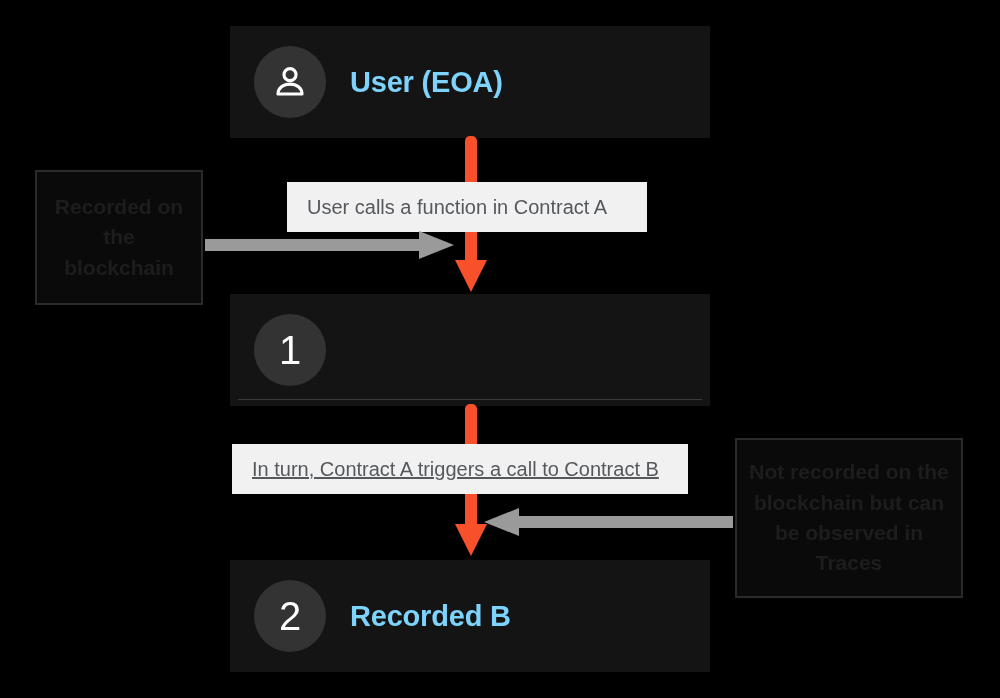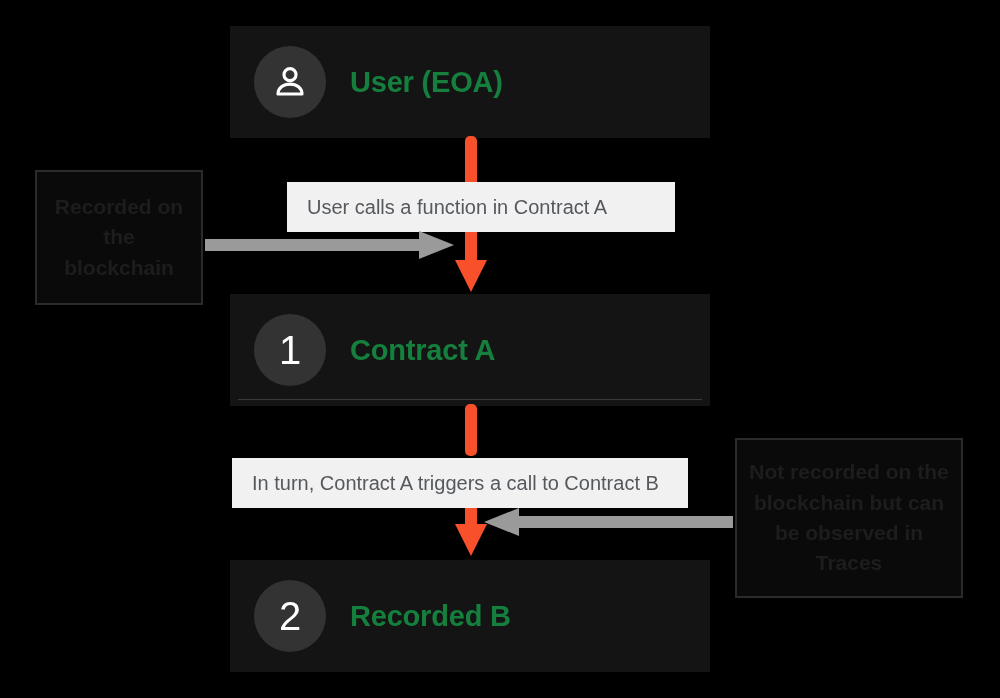--- a/index.html
+++ b/index.html
@@ -36,21 +36,21 @@
     align-items: center;
     justify-content: center;
     color: #ffffff;
     font-size: 40px;
     font-weight: 400;
     line-height: 1;
   }
   .node-badge svg { display: block; }
   .node-label {
     margin-left: 24px;
-    color: #15803d;
+    color: #7dd3fc;
     font-size: 29px;
     font-weight: bold;
     letter-spacing: -0.2px;
     white-space: nowrap;
   }
   .node-underline {
     position: absolute;
     left: 8px;
     right: 8px;
     bottom: 6px;
@@ -102,21 +102,20 @@
       <svg width="40" height="40" viewBox="0 0 24 24" aria-hidden="true">
         <circle cx="12" cy="7.6" r="3.6" fill="none" stroke="#ffffff" stroke-width="1.9"></circle>
         <path d="M4.8 19.2c0-3.6 3.2-5.9 7.2-5.9s7.2 2.3 7.2 5.9z" fill="none" stroke="#ffffff" stroke-width="1.9" stroke-linejoin="round"></path>
       </svg>
     </div>
     <div class="node-label">User (EOA)</div>
   </div>
 
   <div class="node" style="left:230px; top:294px; width:480px; height:112px;">
     <div class="node-badge">1</div>
-    <div class="node-label">Contract A</div>
     <div class="node-underline"></div>
   </div>
 
   <div class="node" style="left:230px; top:560px; width:480px; height:112px;">
     <div class="node-badge">2</div>
     <div class="node-label">Recorded B</div>
   </div>
 
   <div class="arrow" style="left:452px; top:136px;">
     <svg width="38" height="160" viewBox="0 0 38 160">
@@ -127,25 +126,25 @@
   </div>
 
   <div class="arrow" style="left:452px; top:404px;">
     <svg width="38" height="158" viewBox="0 0 38 158">
       <rect x="13" y="0" width="12" height="52" rx="5" fill="#f8502a"></rect>
       <rect x="13" y="84" width="12" height="42" fill="#f8502a"></rect>
       <path d="M3 120 L35 120 L19 152 Z" fill="#f8502a"></path>
     </svg>
   </div>
 
-  <div class="caption" style="left:287px; top:182px; width:388px; height:50px;">
+  <div class="caption" style="left:287px; top:182px; width:360px; height:50px;">
     <span>User calls a function in Contract A</span>
   </div>
 
-  <div class="caption" style="left:232px; top:458px; width:456px; height:50px;">
+  <div class="caption" style="left:232px; top:444px; width:456px; height:50px;text-decoration:underline;">
     <span>In turn, Contract A triggers a call to Contract B</span>
   </div>
 
   <div class="annot" style="left:35px; top:170px; width:168px; height:135px;">
     <span>Recorded on the blockchain</span>
   </div>
 
   <div class="arrow" style="left:205px; top:230px;">
     <svg width="250" height="30" viewBox="0 0 250 30">
       <rect x="0" y="9" width="218" height="12" fill="#9a9a9a"></rect>

